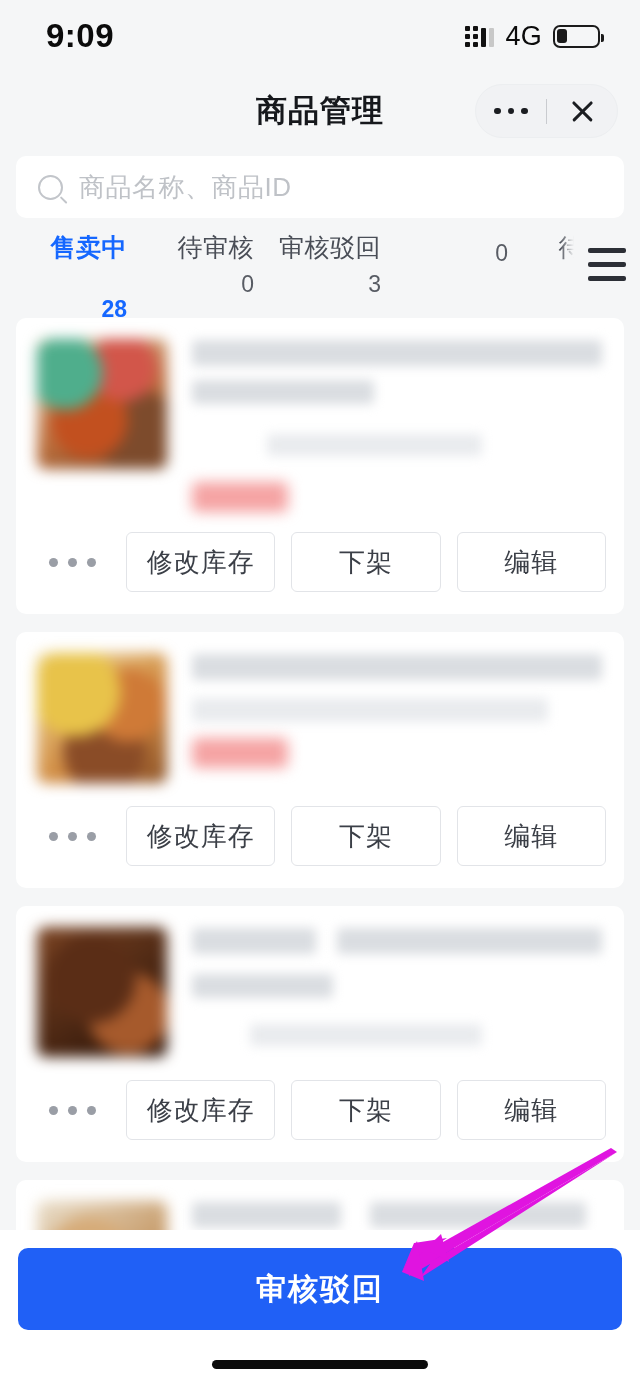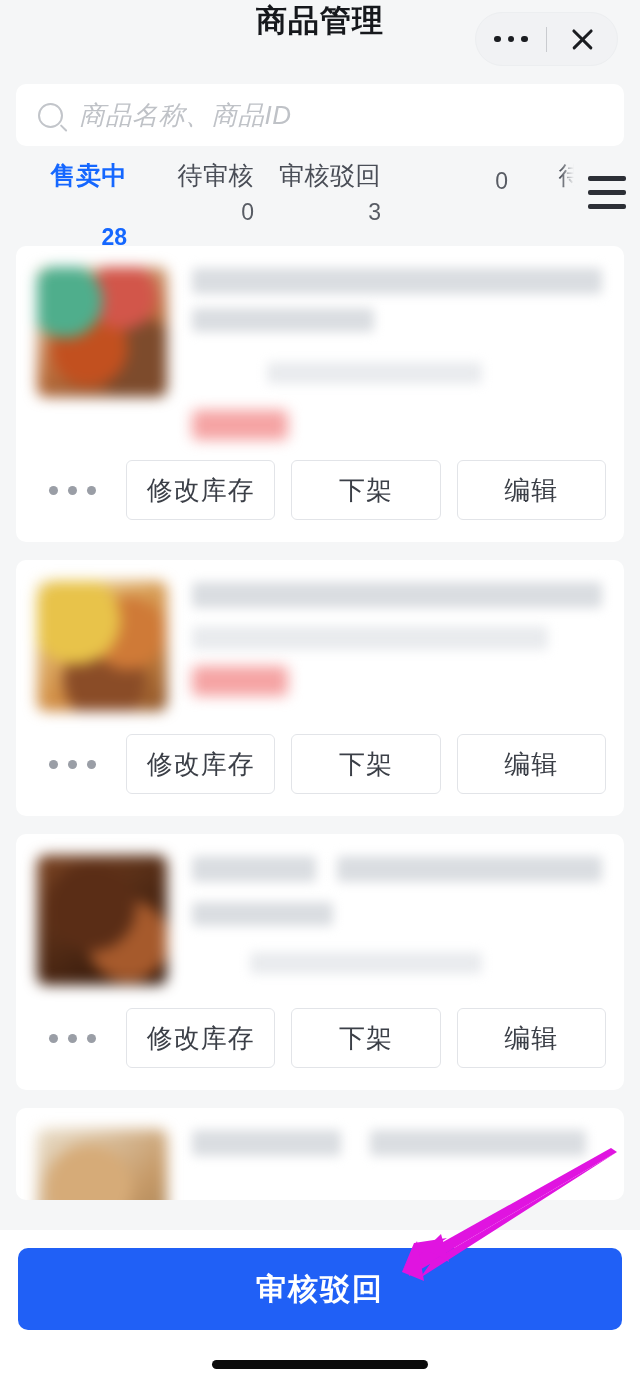--- a/index.html
+++ b/index.html
@@ -26,21 +26,21 @@
   .signal .bar { width:5px; background:#111; border-radius:1px; }
   .netlabel { font-size:27px; color:#0b0b0b; font-weight:500; letter-spacing:.3px; }
   .battery { width:47px; height:23px; border:2.2px solid #1b1b1b; border-radius:7px;
              position:relative; padding:2.4px; }
   .battery:after { content:""; position:absolute; right:-6px; top:7px; width:3.4px;
                    height:8px; background:#1b1b1b; border-radius:0 2px 2px 0; }
   .battery .lvl { height:100%; background:#1b1b1b; border-radius:3px; }
 
   
   .navbar { height:78px; position:relative; display:flex;
-            align-items:flex-start; justify-content:center; }
+            align-items:center; justify-content:center; }
   .nav-title { font-size:31px; font-weight:700; color:#16181c; letter-spacing:1px; }
   .capsule {
     position:absolute; right:22px; top:50%; transform:translateY(-50%);
     width:143px; height:54px; background:#f1f2f4;
     border:1px solid #eceef0; border-radius:27px;
     display:flex; align-items:center; justify-content:center; gap:0;
   }
   .capsule .half { width:71px; display:flex; align-items:center; justify-content:center; }
   .capsule .divider { width:1.4px; height:25px; background:#c9cbcf; }
   .cap-dots { display:flex; gap:7px; }
@@ -57,21 +57,21 @@
   .search-wrap { padding:6px 16px 0; }
   .searchbar {
     height:62px; background:#ffffff; border-radius:10px;
     display:flex; align-items:center; padding:0 22px; gap:16px;
   }
   .search-icon { width:25px; height:25px; border:2.4px solid #c2c5ca;
                  border-radius:50%; position:relative; flex:none; }
   .search-icon:after { content:""; position:absolute; right:-7px; bottom:-4px;
                        width:9px; height:2.4px; background:#c2c5ca;
                        transform:rotate(45deg); border-radius:2px; }
-  .search-ph { font-size:26px; color:#bfc2c7; letter-spacing:.5px;font-style:italic; }
+  .search-ph { font-size:26px; color:#bfc2c7; letter-spacing:.5px; }
 
   
   .tabs-row { display:flex; align-items:flex-start; height:100px;
               padding-top:14px; background:transparent; position:relative; }
   .tabs-scroll { flex:1; display:flex; overflow:hidden; position:relative; }
   .tab { flex:0 0 127px; text-align:right; position:relative; }
   .tab .t-label { font-size:25px; color:#4a4e57; letter-spacing:.5px; line-height:1.25; }
   .tab .t-count { font-size:23px; color:#585c64; margin-top:10px; line-height:1; }
   .tab.active .t-label { color:#1567ff; font-weight:700; }
   .tab.active .t-count { color:#1567ff; font-weight:600;margin-top:35px; }
@@ -141,20 +141,47 @@
                     background:#0b0b0b; border-radius:6px; }
 
   
   .arrow-layer { position:absolute; inset:0; pointer-events:none; }
 </style>
 </head>
 <body>
 
 <div class="phone">
 
+  <div class="statusbar">
+    <div class="clock">9:09</div>
+    <div class="status-right">
+      <div class="signal">
+        <div class="col">
+            <span class="dot"></span>
+            <span class="dot"></span>
+            <span class="dot"></span>
+          </div>
+        <div class="col">
+            <span class="dot"></span>
+            <span class="dot"></span>
+            <span class="dot"></span>
+          </div>
+        <div class="col">
+            <span class="bar" style="height:19px"></span>
+          </div>
+        <div class="col c4">
+            <span class="bar" style="height:19px;background:#c8c8c8"></span>
+          </div>
+      </div>
+      <div class="netlabel">4G</div>
+      <div class="battery">
+        <div class="lvl" style="width:26%"></div>
+      </div>
+    </div>
+  </div>
 
   <div class="navbar">
     <div class="nav-title">商品管理</div>
     <div class="capsule">
       <div class="half">
         <span class="cap-dots">
             <i></i>
             <i></i>
             <i></i>
           </span>

